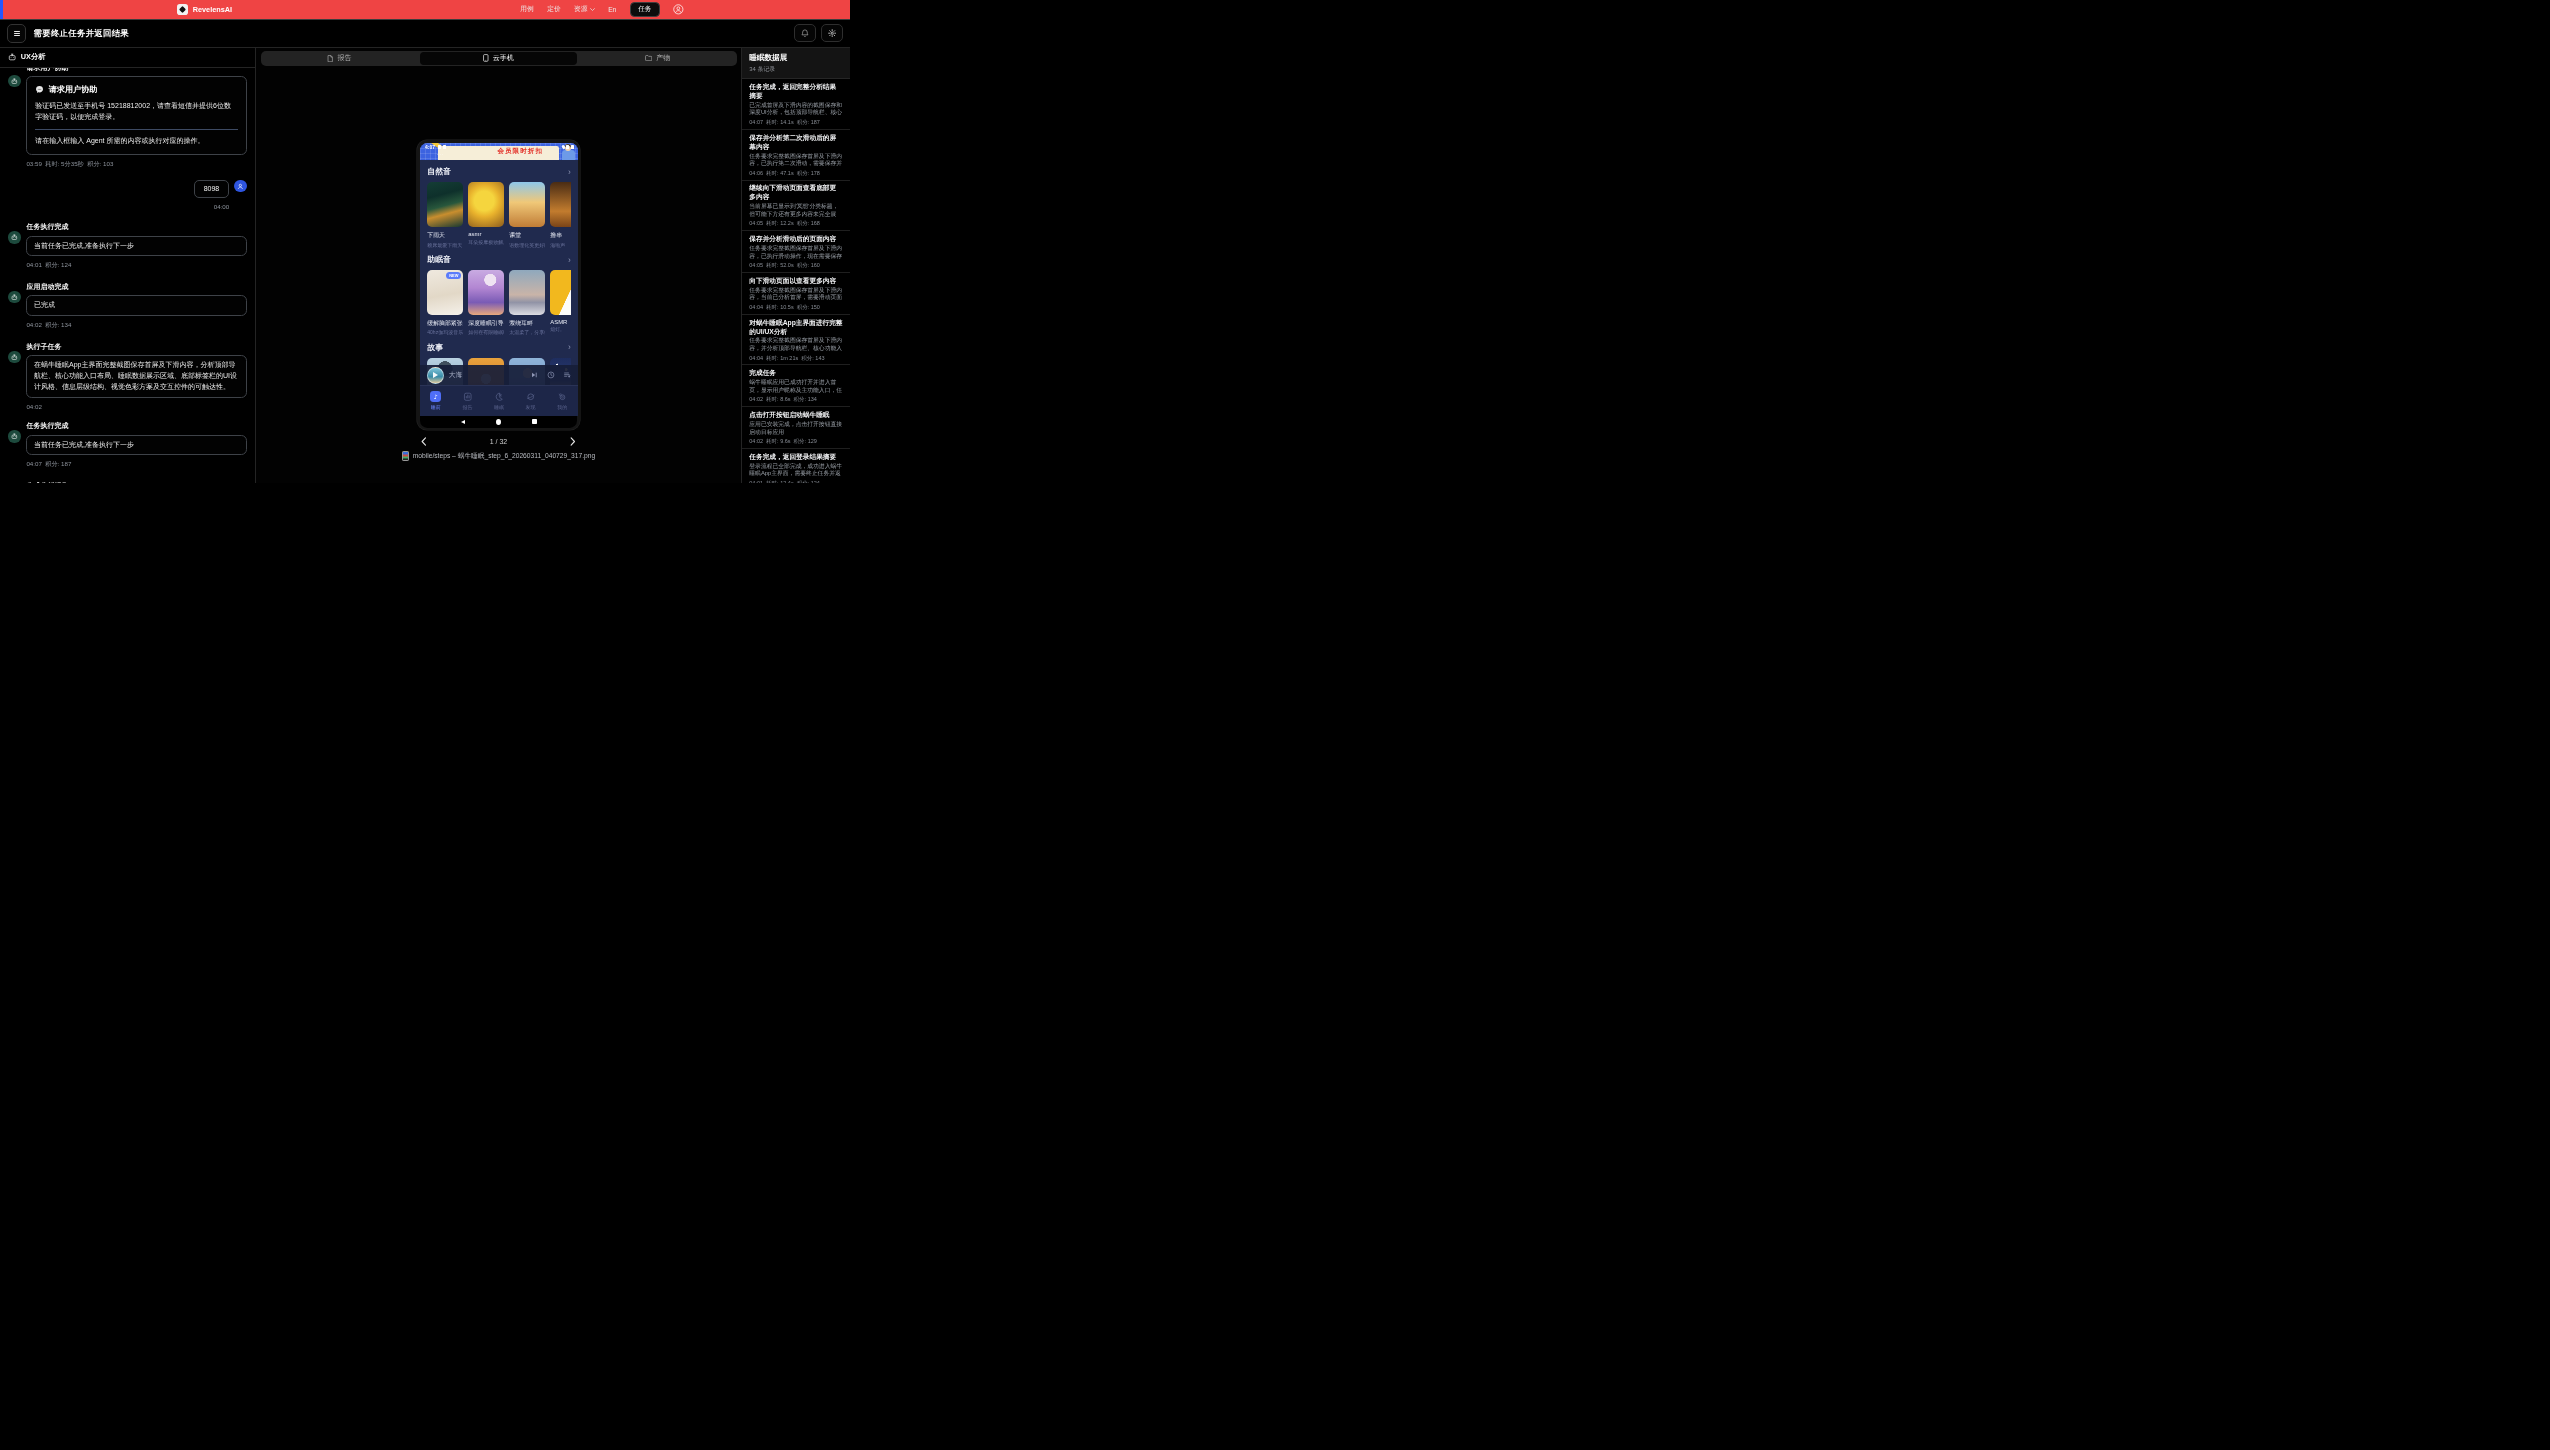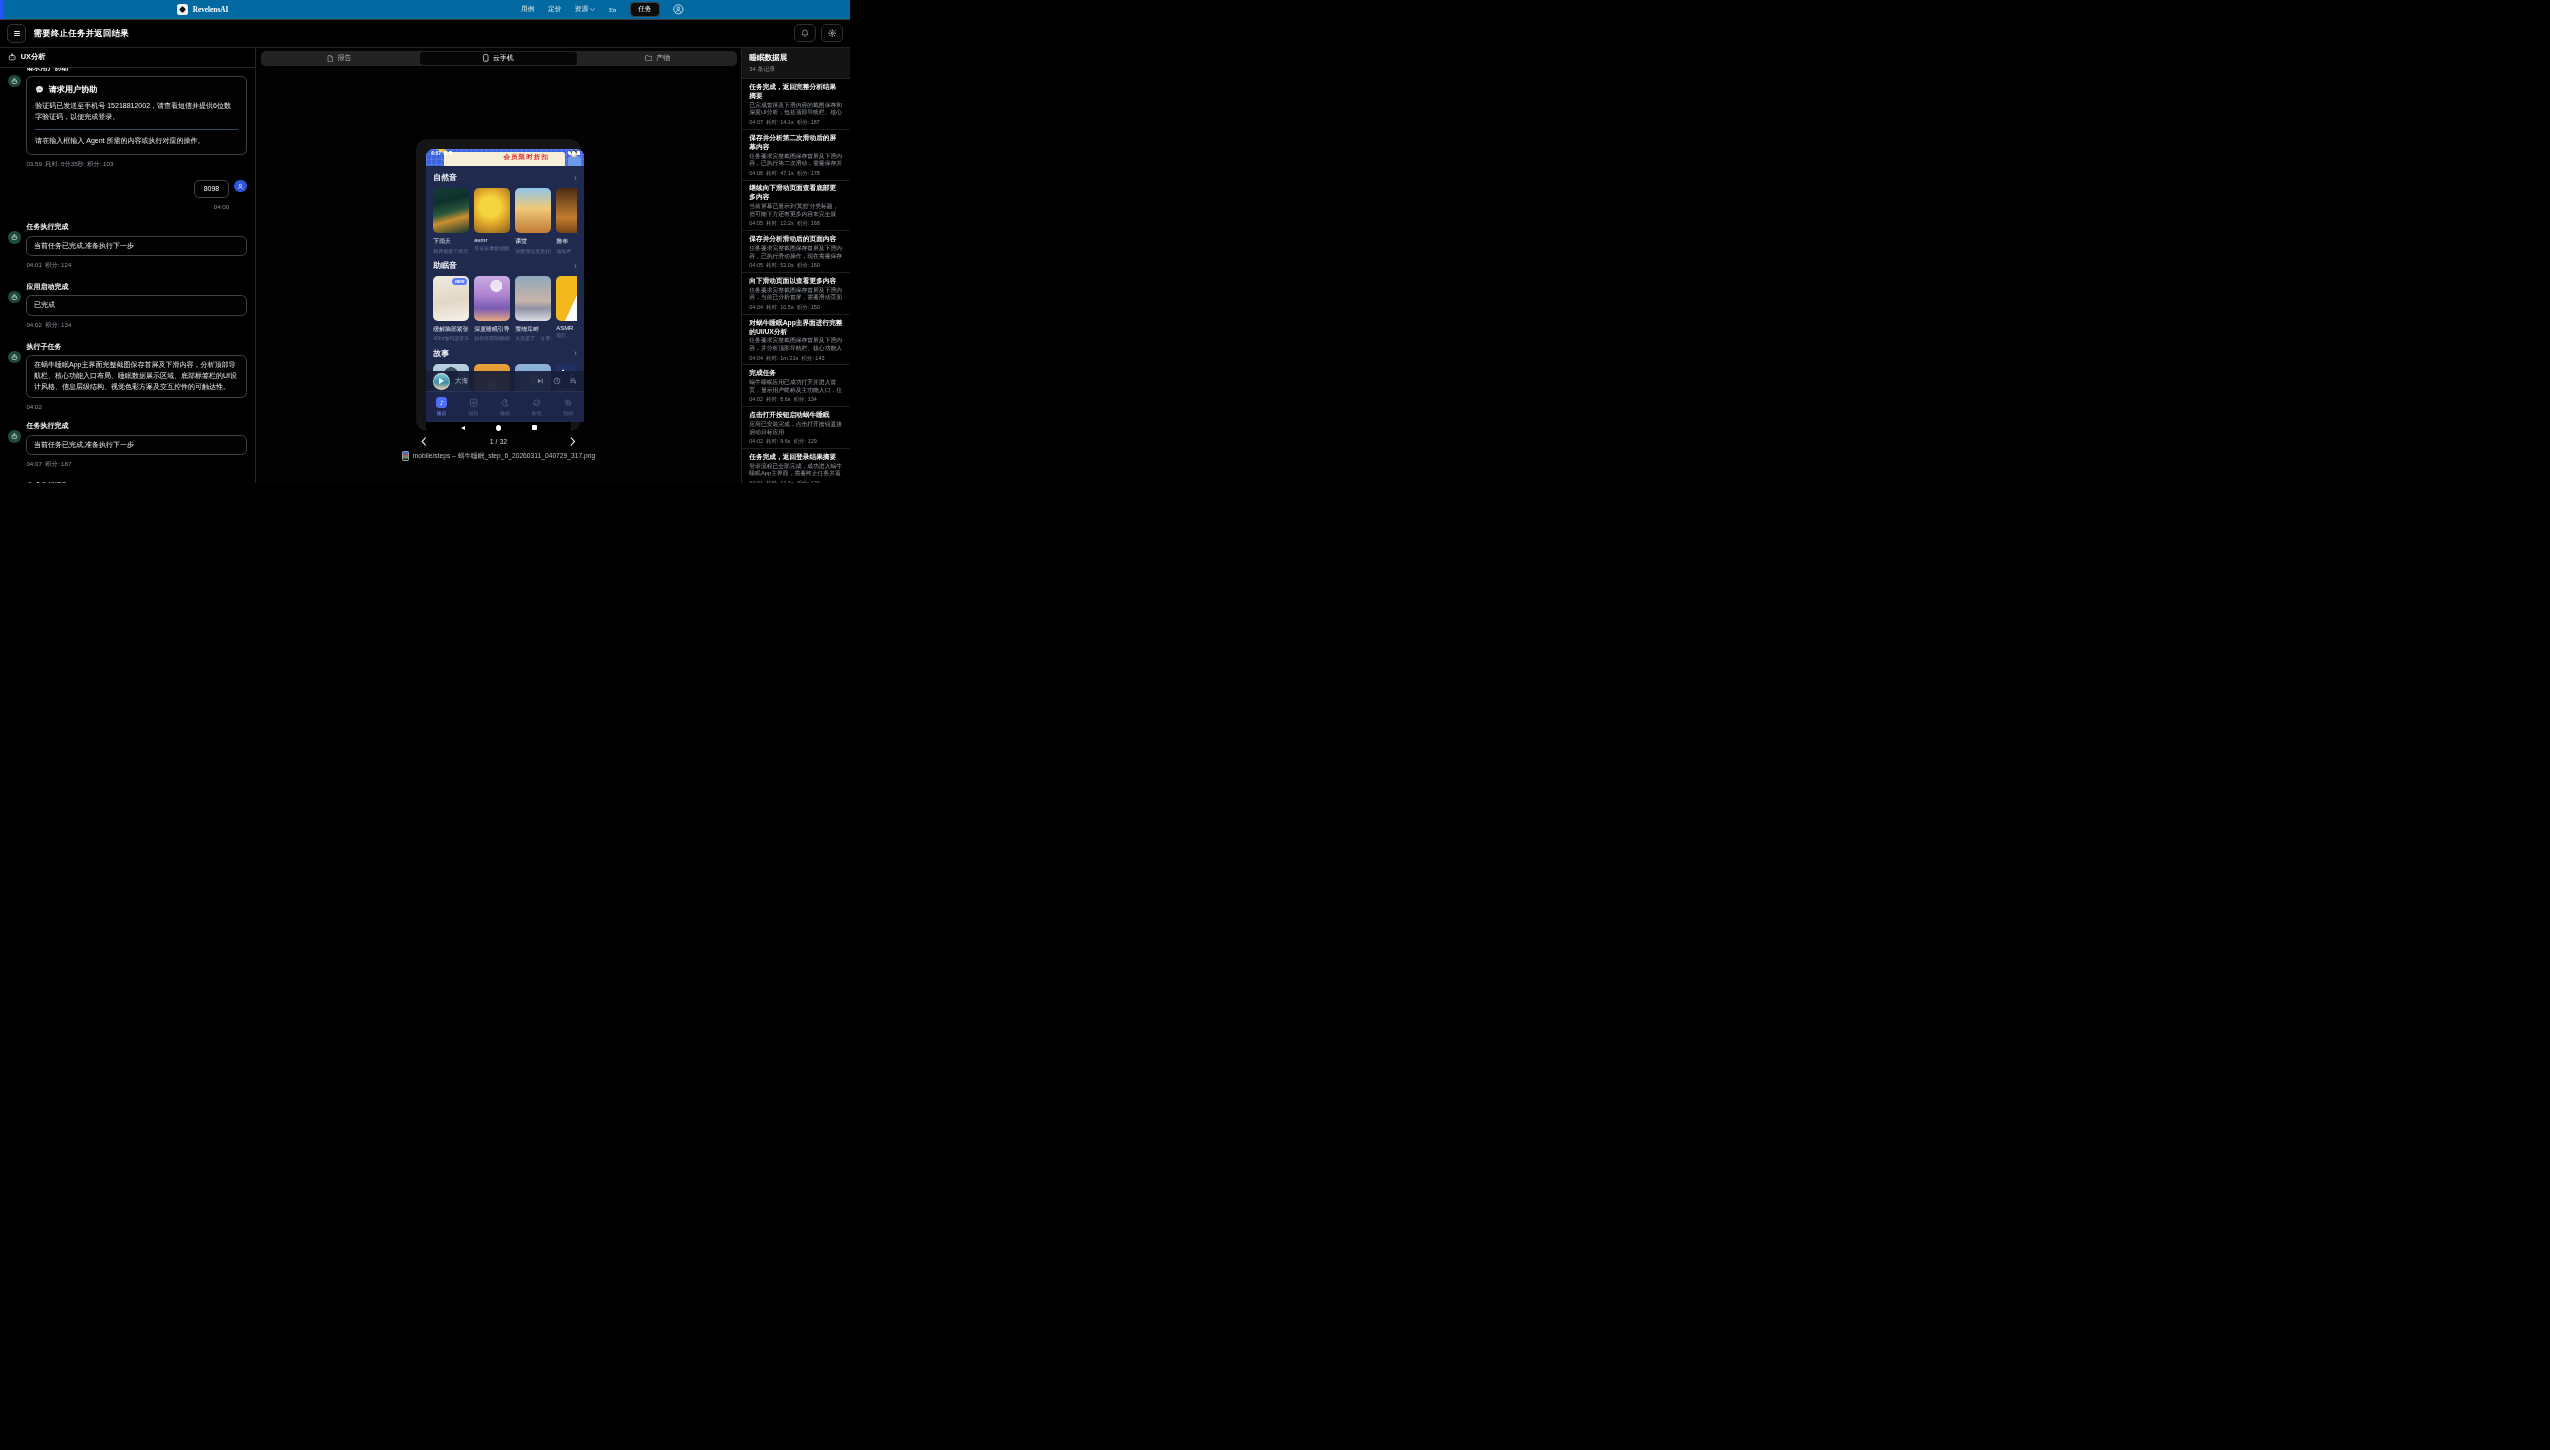--- a/index.html
+++ b/index.html
@@ -1,21 +1,21 @@
 <!DOCTYPE html>
 <html style="font-size:9px"><head>
 <meta charset="utf-8">
 <style>
   html,body{margin:0;padding:0;background:#000;}
   body{width:850px;height:483px;position:relative;overflow:hidden;
        font-family:"Liberation Sans","DejaVu Sans",sans-serif;color:#f2f2f2;
        -webkit-font-smoothing:antialiased;}
   svg{display:block;}
   
-  .topbar{height:18.5px;background:#0369a1;position:relative;border-bottom:0.6px solid #3d3d3d;font-family:Liberation Serif, serif;}
+  .topbar{height:18.5px;background:#ef4444;position:relative;border-bottom:0.6px solid #3d3d3d;}
   .blue-notch{position:absolute;left:0;top:0;width:2.8px;height:18.5px;background:#2457ff;}
   .brand{position:absolute;left:177px;top:0;height:18.5px;display:flex;align-items:center;gap:4.5px;}
   .brand-icon{width:11.2px;height:11.2px;border-radius:2.8px;background:#f2f2f2;display:flex;align-items:center;justify-content:center;}
   .brand-icon span{width:5px;height:5px;background:#111;transform:rotate(45deg);border-radius:1.1px;}
   .brand-name{font-size:7.3px;font-weight:bold;color:#fff;}
   .nav-right{position:absolute;right:166px;top:0;height:18.5px;display:flex;align-items:center;gap:13.5px;}
   .nav-item{font-size:6.7px;color:#ececec;display:flex;align-items:center;gap:2.2px;cursor:pointer;}
   .tasks-btn{border:0.6px solid #3f3f3f;border-radius:4.5px;padding:2.2px 7.3px;font-size:6.7px;color:#fff;background:#0c0c0c;}
   .nav-avatar{width:10.7px;height:10.7px;border-radius:50%;display:flex;align-items:center;justify-content:center;}
   
@@ -49,21 +49,21 @@
   .avatar-user{width:12.4px;height:12.4px;border-radius:50%;background:#2e55e0;display:flex;align-items:center;justify-content:center;}
   .msg-time{text-align:right;margin:5.6px 17.4px 0 0;font-size:6.2px;color:#8d939c;}
   
   .center{flex:1;display:flex;flex-direction:column;background:#020202;min-width:0;}
   .seg-wrap{padding:2.8px 4.5px 0;}
   .seg{display:flex;background:#232323;border-radius:5px;height:15px;}
   .seg-tab{flex:1;display:flex;align-items:center;justify-content:center;gap:3.9px;font-size:7px;color:#b5b5b5;}
   .seg-tab.active{background:#060606;color:#fff;margin:1.1px;border-radius:3.9px;}
   .stage{flex:1;display:flex;flex-direction:column;align-items:center;}
   
-  .phone{margin-top:74px;width:163px;height:290px;background:#151515;border-radius:10px;padding:9px;box-sizing:border-box;box-shadow:0 0 0 0.6px #222;}
+  .phone{margin-top:74px;width:163px;height:290px;background:#151515;border-radius:10px;padding:3px;box-sizing:border-box;box-shadow:0 0 0 0.6px #222;}
   .screen{position:relative;width:158px;height:273px;background:#202a4e;border-radius:7.3px 7.3px 0 0;overflow:hidden;}
   .android-bar{height:12.4px;display:flex;align-items:center;justify-content:center;gap:31px;background:#000;border-radius:0 0 7.3px 7.3px;}
   .and-back{width:0;height:0;border-top:2.8px solid transparent;border-bottom:2.8px solid transparent;border-right:4.5px solid #fff;}
   .and-home{width:5px;height:6.2px;background:#fff;border-radius:50%;}
   .and-recent{width:5px;height:5px;background:#fff;border-radius:0.8px;}
   .banner{position:relative;height:17px;background:#3c63e0;overflow:hidden;}
   .banner-grid{position:absolute;inset:0;background-image:linear-gradient(rgba(255,255,255,.12) 0.6px,transparent 0.6px),linear-gradient(90deg,rgba(255,255,255,.12) 0.6px,transparent 0.6px);background-size:5px 5px;}
   .banner-paper{position:absolute;left:18px;right:19px;top:3.4px;height:18px;background:#f6eed8;border-radius:2.2px;box-shadow:0 0.6px 0 rgba(0,0,0,.15);}
   .banner-pencil{position:absolute;left:5.6px;top:-2.2px;width:17px;height:3.9px;background:#f3c83a;border-radius:1.7px;transform:rotate(34deg);}
   .banner-text{position:absolute;right:35px;top:4.5px;color:#e33128;font-weight:bold;font-size:6.5px;letter-spacing:1.1px;font-family:"DejaVu Sans",sans-serif;}

